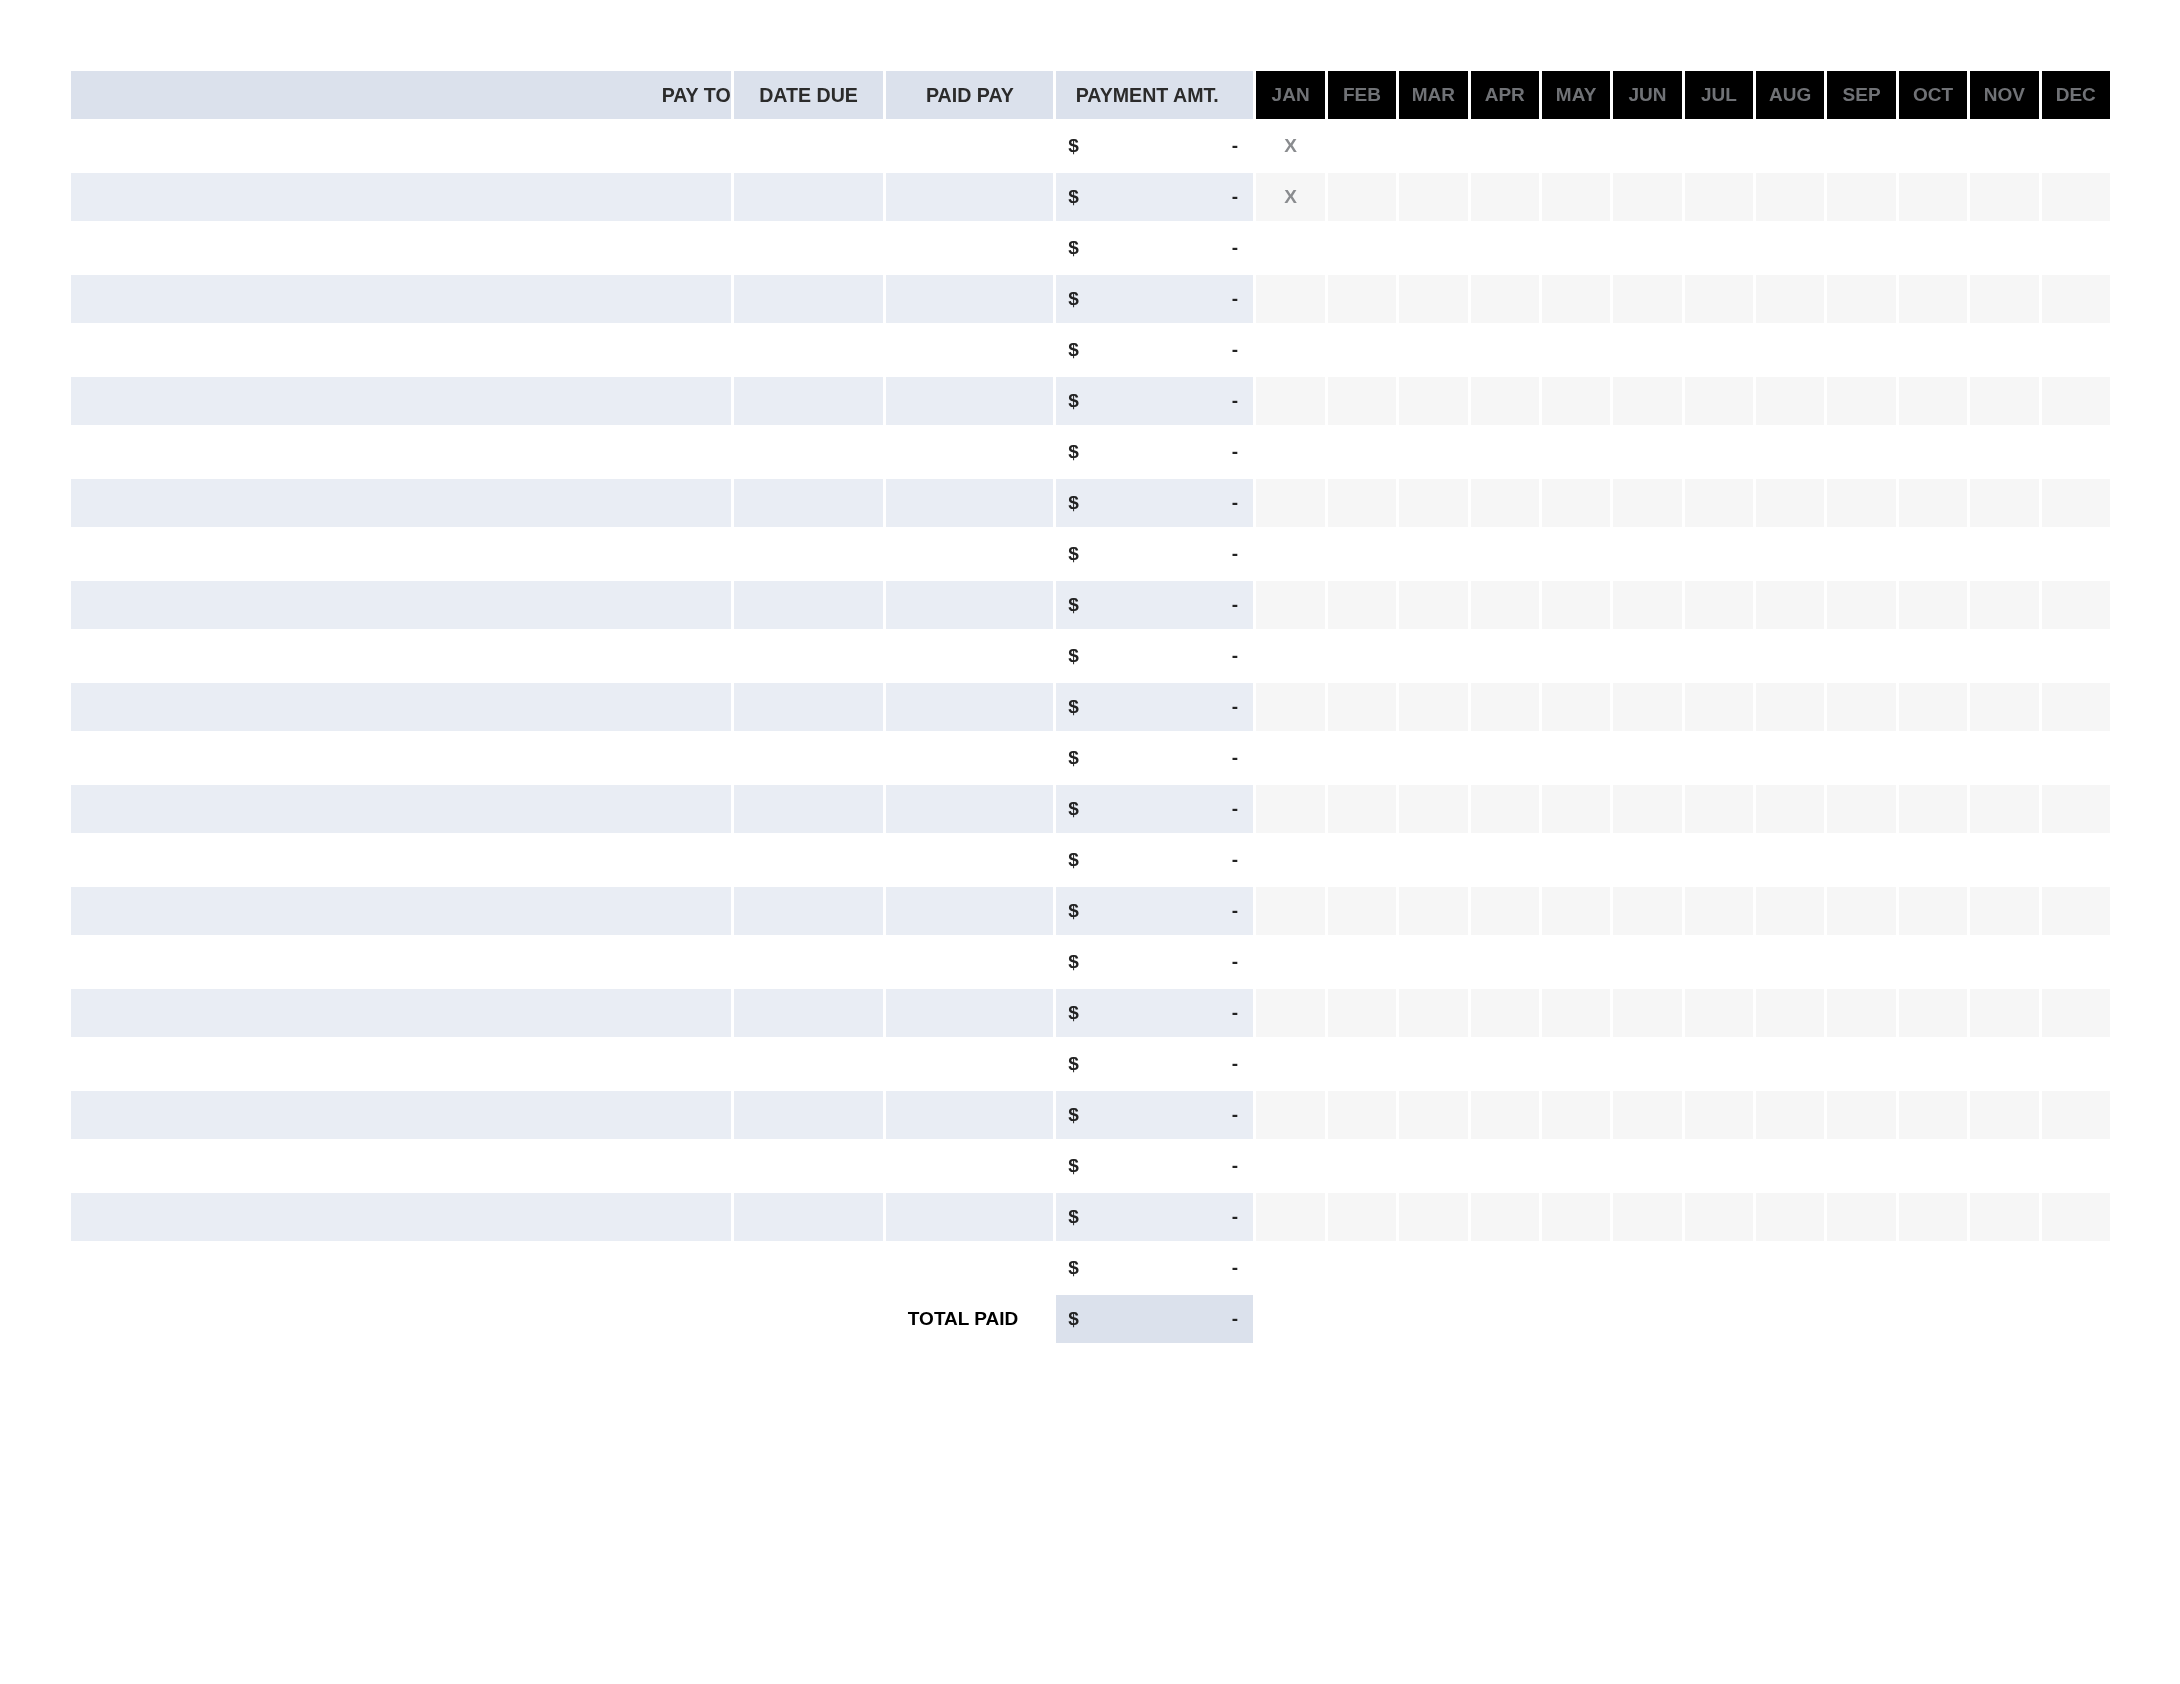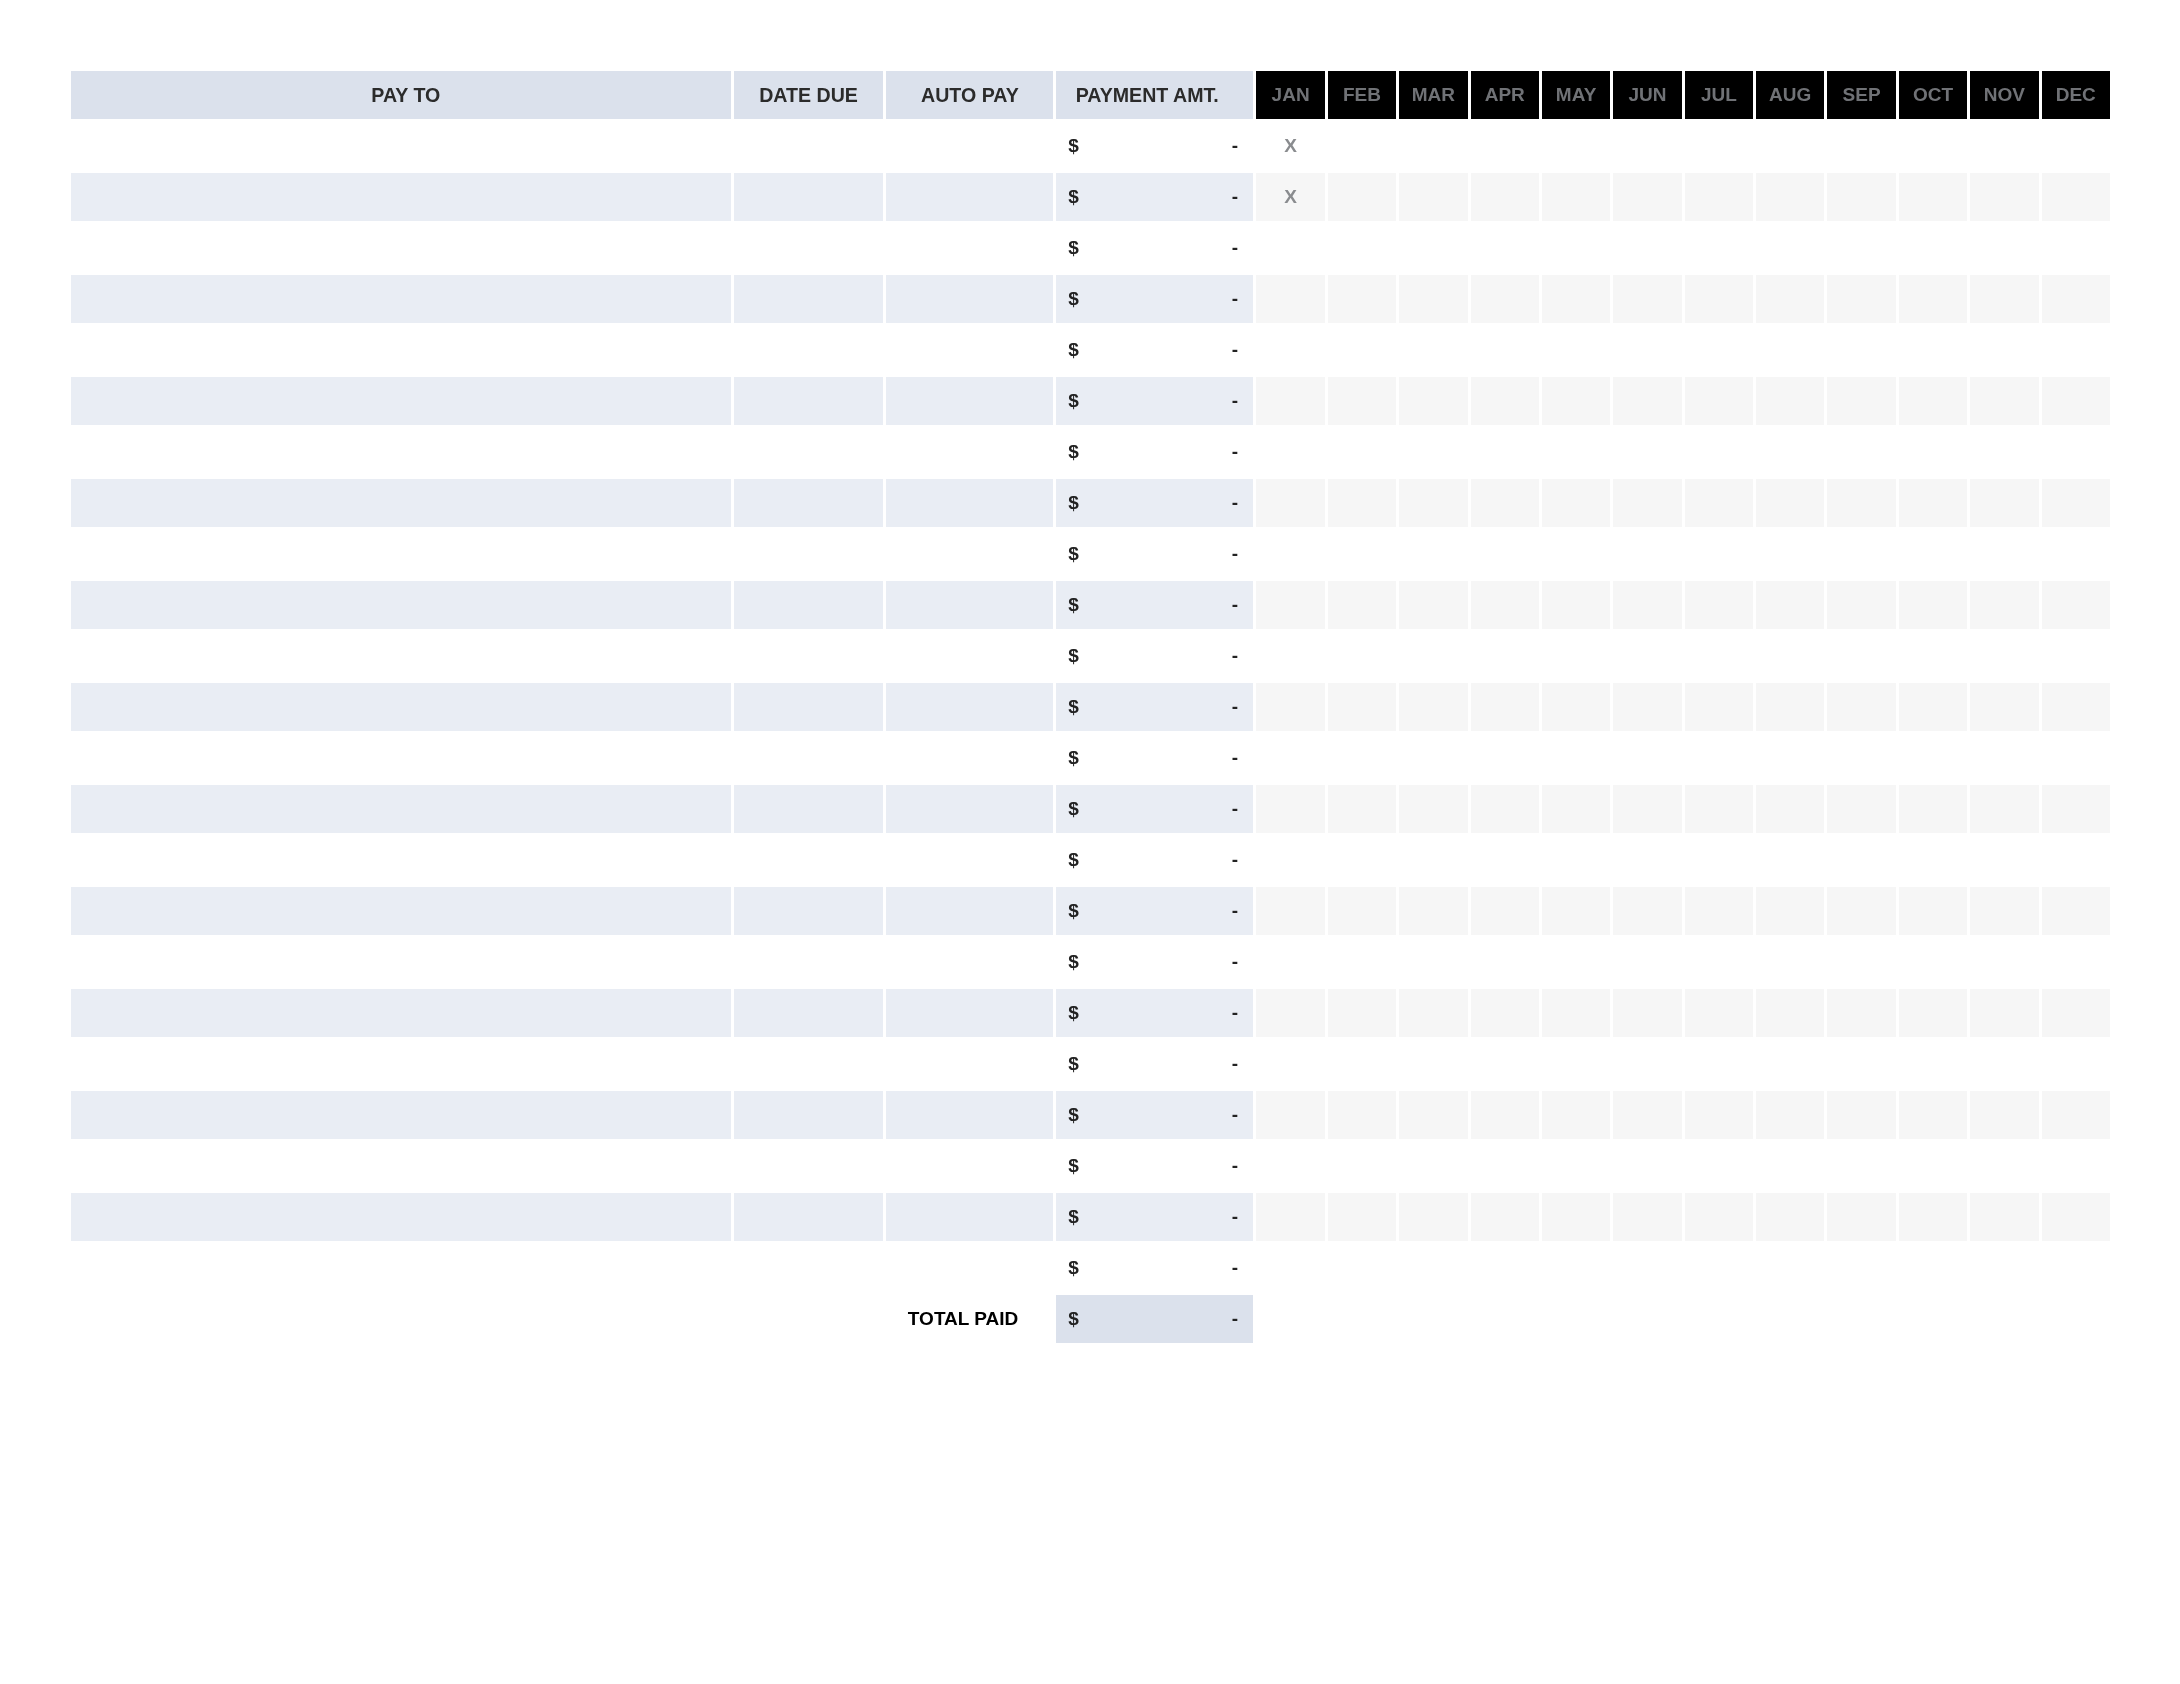--- a/index.html
+++ b/index.html
@@ -31,21 +31,21 @@
     padding: 0;
   }
   .hdr {
     background: #dbe1ec;
     color: #2b2b2b;
     font-weight: 700;
     font-size: 19.6px;
     height: 48px;
     vertical-align: middle;
   }
-  .hdr-pay    { text-align: center; padding-left: 10px; }
+  .hdr-pay    { text-align: right; padding-left: 10px; }
   .hdr-center { }
   .hdr-right  { text-align: center; padding-right: 15.3px; }
   .hdr-month {
     background: #000000;
     color: #707276;
     font-weight: 700;
     font-size: 19px;
     text-align: center;
     height: 48px;
     vertical-align: middle;
@@ -110,21 +110,21 @@
         <col class="c-month">
       <col class="c-month">
         <col class="c-month">
         <col class="c-month">
         <col class="c-month">
     </colgroup>
     <thead>
       <tr>
         <th class="hdr hdr-pay">PAY TO</th>
         <th class="hdr hdr-center">DATE DUE</th>
-        <th class="hdr hdr-center">AUTO PAY</th>
+        <th class="hdr hdr-center">PAID PAY</th>
         <th class="hdr hdr-right">PAYMENT AMT.</th>
         <th class="hdr-month">JAN</th>
         <th class="hdr-month">FEB</th>
         <th class="hdr-month">MAR</th>
         <th class="hdr-month">APR</th>
         <th class="hdr-month">MAY</th>
         <th class="hdr-month">JUN</th>
         <th class="hdr-month">JUL</th>
         <th class="hdr-month">AUG</th>
         <th class="hdr-month">SEP</th>

